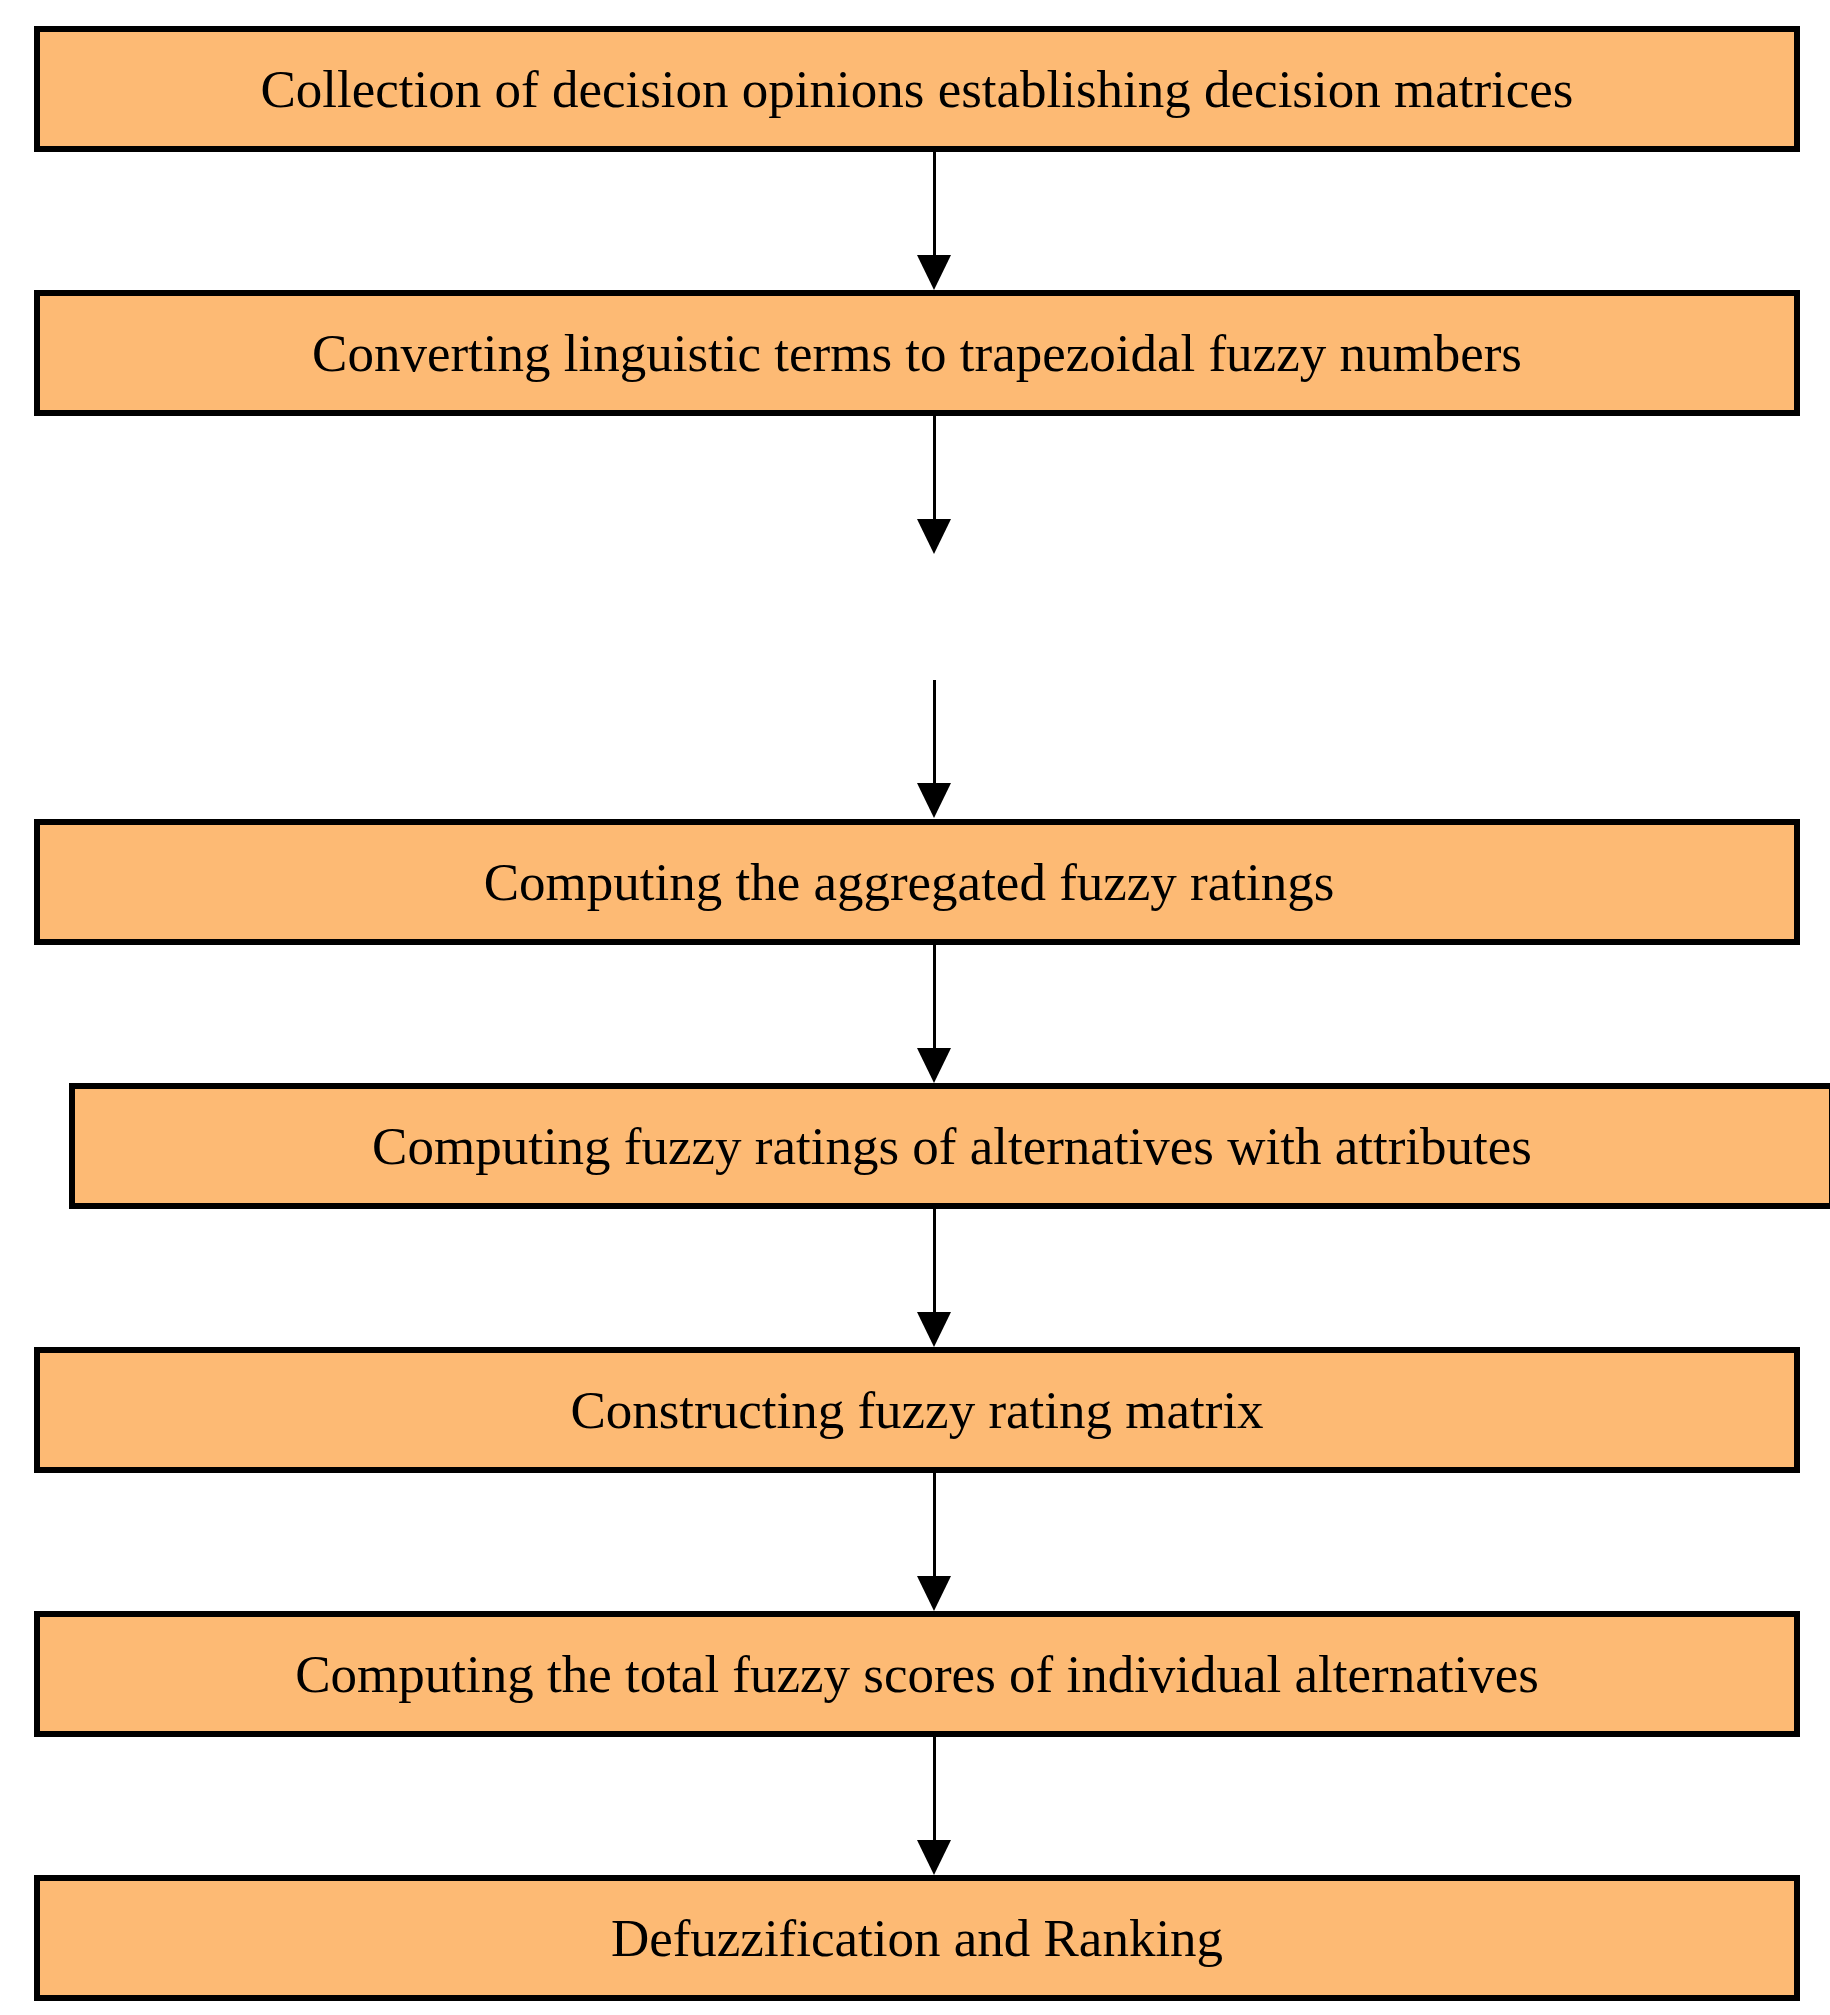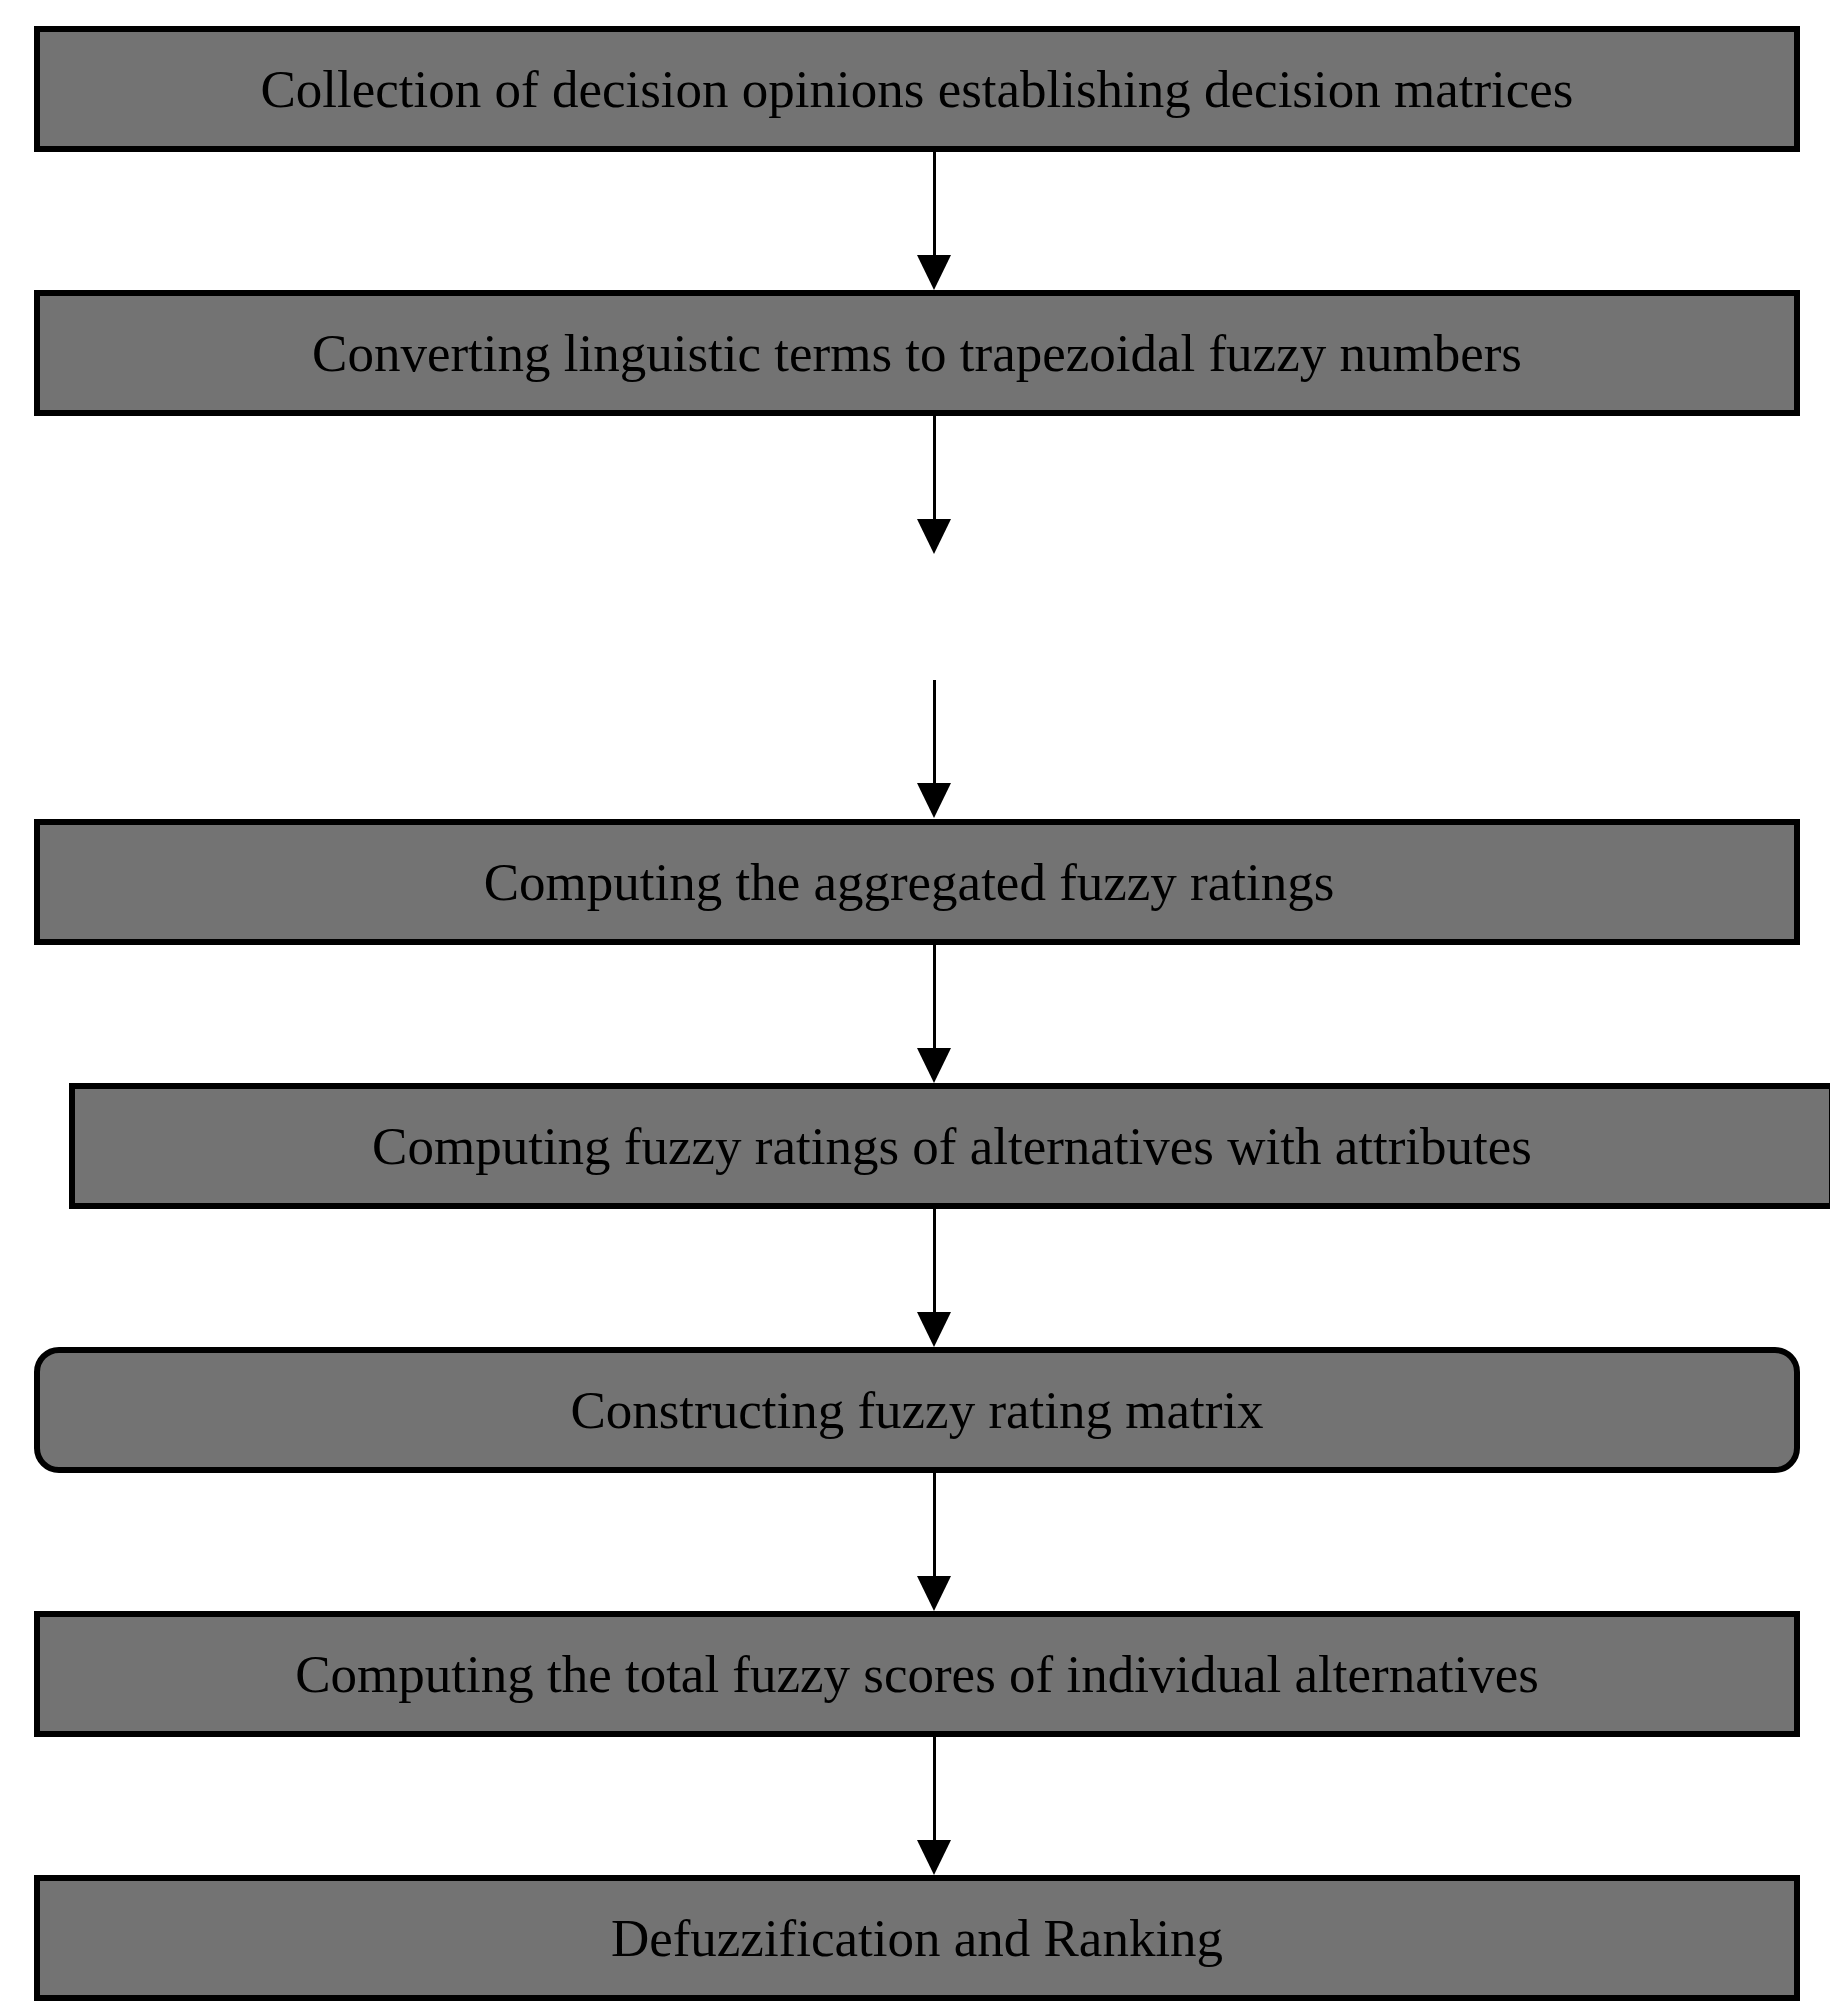--- a/index.html
+++ b/index.html
@@ -15,36 +15,36 @@
     font-family: "Liberation Serif", serif;
     color: #000000;
   }
   .flow-box {
     position: absolute;
     left: 34px;
     width: 1766px;
     height: 126px;
     box-sizing: border-box;
     border: 6.8px solid #000000;
-    background: #737373;
+    background: #fdba74;
     display: flex;
     align-items: center;
     justify-content: center;
     text-align: center;
     font-size: 53px;
     line-height: 1.1;
     padding: 0 27px;
   }
   
   .flow-box.b0 { top: 26px; }
   .flow-box.b1 { top: 290px; }
   .flow-box.b2 { top: 554px; }
   .flow-box.b3 { top: 819px; padding-left: 11px; }
   .flow-box.b4 { top: 1083px; margin-left: 35px; }
-  .flow-box.b5 { top: 1347px; border-radius: 25px; }
+  .flow-box.b5 { top: 1347px; }
   .flow-box.b6 { top: 1611px; }
   .flow-box.b7 { top: 1875px; }
 
   .flow-arrow {
     position: absolute;
     left: 917px;
     width: 35px;
     height: 138px;
   }
   

